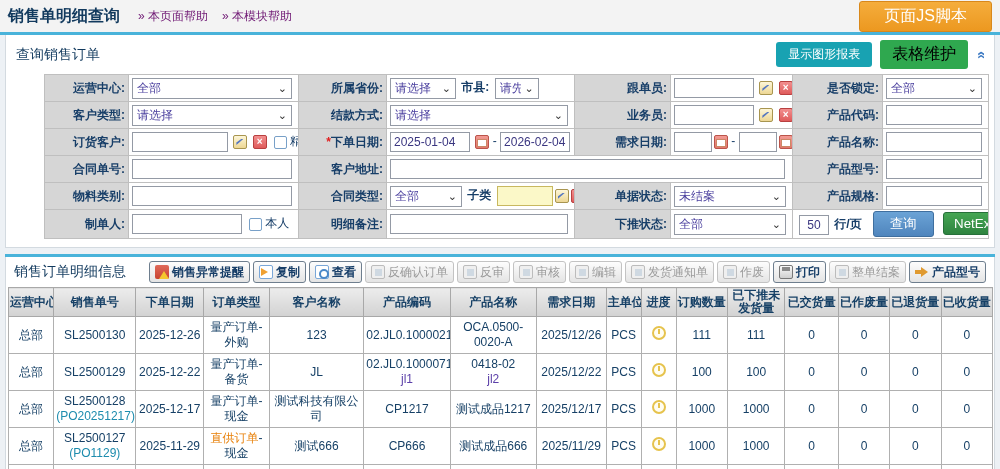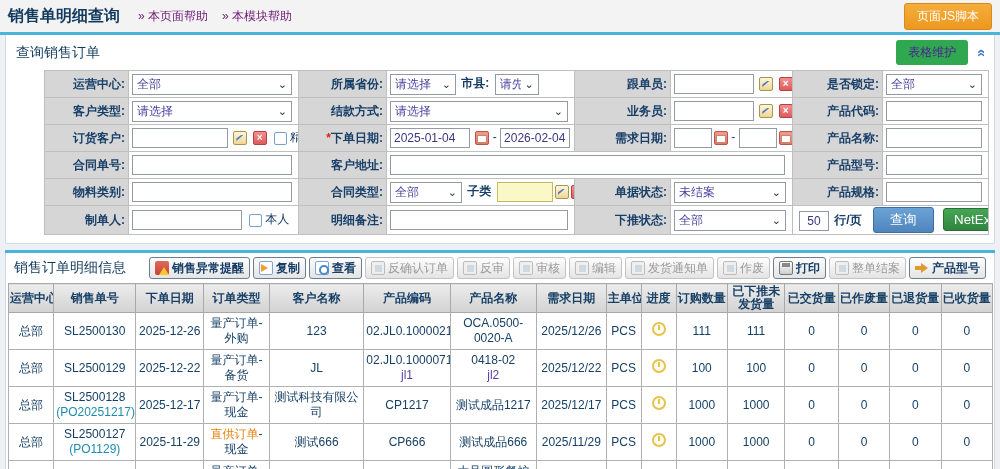--- a/index.html
+++ b/index.html
@@ -7,29 +7,29 @@
   body {
     font-family:"Liberation Sans","DejaVu Sans",sans-serif;
     font-size:12px; background:#edf1f5; color:#173e68;
   }
   
   .topbar { height:32px; background:#f3f3f3; display:flex; align-items:center; padding:0 8px; }
   .page-title { font-size:16px; font-weight:bold; color:#123a5e; margin-right:18px; }
   .help-link { color:#701a75; margin-right:14px; font-size:12px; }
   .spacer { flex:1; }
   .btn-js { background:linear-gradient(#f5ad3c,#ec9820); color:#fff; border:1px solid #d9881a;
-            border-radius:3px; padding:4px 12px; font-size:12px; cursor:pointer; }
+            border-radius:3px; padding:4px 24px; font-size:16px; cursor:pointer; }
   .blue-bar { height:3px; background:#49b3da; }
   
   .wrap { margin:0 5px; }
   .panel { background:#fff; border:1px solid #d3dae0; border-top:none; }
   .panel-head { display:flex; align-items:center; padding:5px 10px 3px 10px; }
   .panel-title { font-size:14px; font-weight:normal; color:#123a5e; }
   .btn-teal { background:#18a2b2; color:#fff; border:none; border-radius:3px; padding:4px 12px; font-size:12px; margin-left:8px; cursor:pointer; }
-  .btn-green { background:#2fa84f; color:#4c1d95; border:none; border-radius:3px; padding:4px 12px; font-size:12px; margin-left:8px; cursor:pointer; }
+  .btn-green { background:#2fa84f; color:#000000; border:none; border-radius:3px; padding:4px 12px; font-size:16px; margin-left:8px; cursor:pointer; }
   .collapse-arrow { color:#3a78c2; font-weight:bold; margin-left:8px; display:inline-block; transform:rotate(-90deg); font-size:14px; cursor:pointer; }
   
   table.qform { border-collapse:collapse; table-layout:fixed; width:944px; margin:2px 0 8px 38px; }
   table.qform td { border:1px solid #bfbfbf; height:27px; padding:1px 3px; overflow:hidden; white-space:nowrap; }
   td.lbl { background:#d6d6d6; text-align:right; font-weight:bold; color:#173e68; padding-right:5px; }
   td.fld { background:#fff; }
   .req { color:#e02020; font-weight:bold; }
   .inp { border:1px solid #949aa5; height:20px; background:#fff; vertical-align:middle; font-size:12px; padding:0 3px; color:#3a3680; }
   .inp.yellow { background:#fbf8c8; border-color:#c8b860; }
   .sel { display:inline-flex; align-items:center; justify-content:space-between; background:#fff;
@@ -95,20 +95,21 @@
   <button class="btn-js">页面JS脚本</button>
 </div>
 <div class="blue-bar"></div>
 
 <div class="wrap">
 
   <div class="panel">
     <div class="panel-head">
       <span class="panel-title">查询销售订单</span>
       <span class="spacer"></span>
+      <button class="btn-teal">显示图形报表</button>
       <button class="btn-green">表格维护</button>
       <span class="collapse-arrow">»</span>
     </div>
 
     <table class="qform">
       <colgroup>
         <col style="width:84px">
           <col style="width:170px">
           <col style="width:88px">
           <col style="width:188px">

